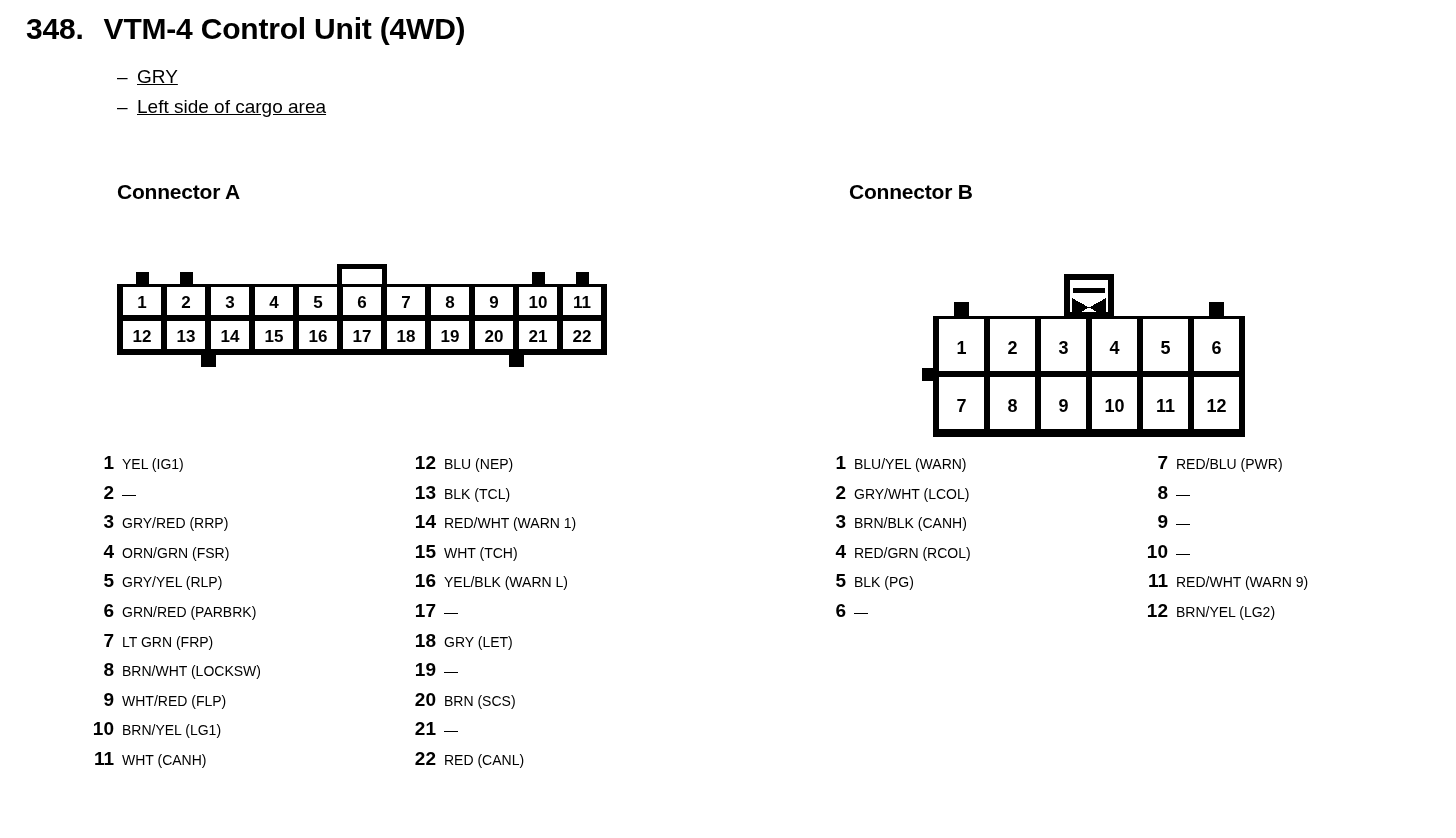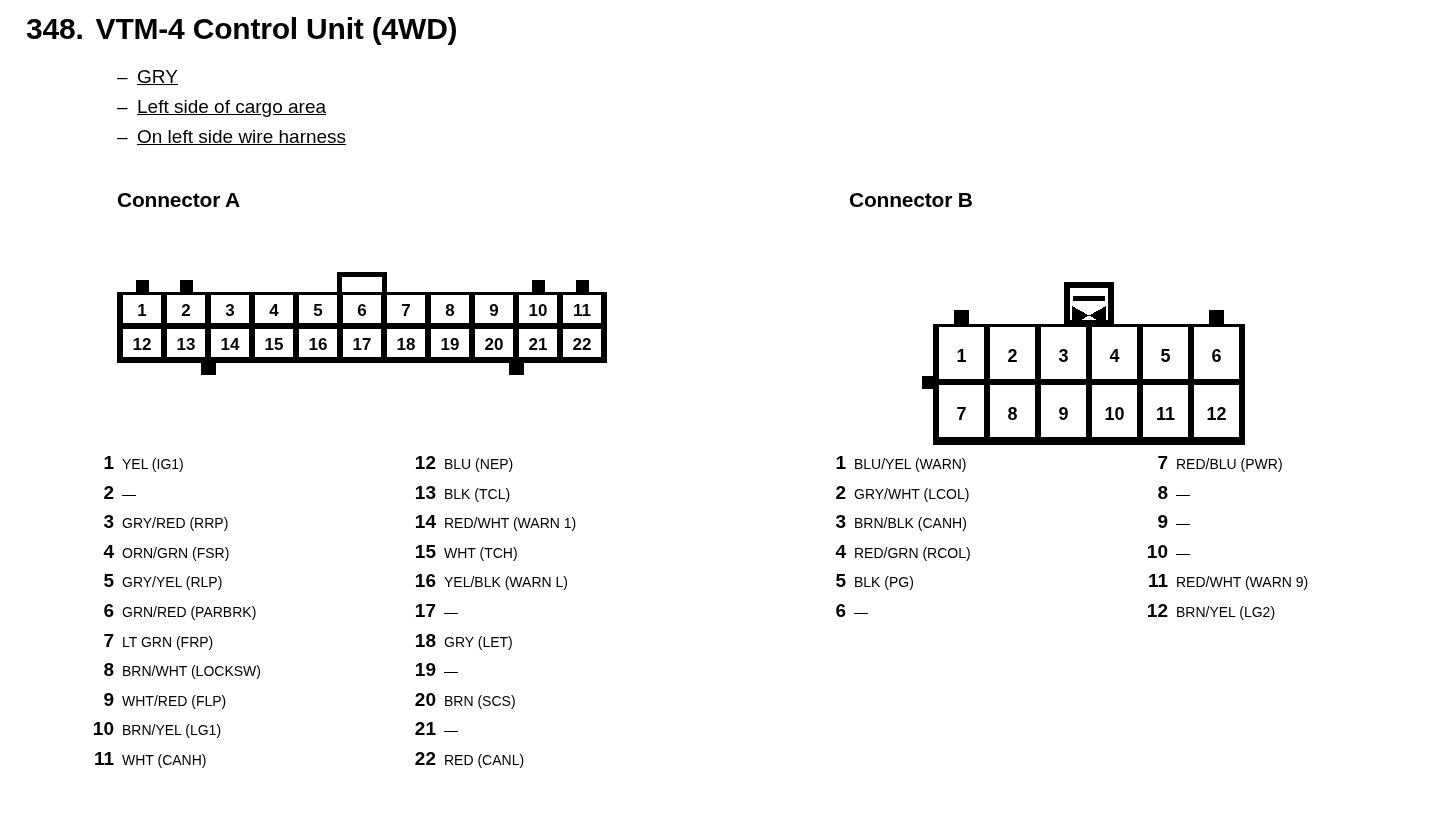--- a/index.html
+++ b/index.html
@@ -20,21 +20,21 @@
   
   .page-title {
     position: absolute;
     left: 26px;
     top: 12px;
     font-size: 30px;
     font-weight: bold;
     letter-spacing: -0.2px;
     white-space: nowrap;
   }
-  .title-num { margin-right: 12px; }
+  .title-num { margin-right: 20px; }
 
   
   .notes {
     position: absolute;
     left: 117px;
     top: 62px;
     width: 500px;
     text-decoration: underline;
   }
   .note-line {
@@ -49,21 +49,21 @@
 
   
   .conn-a-wrap { position: absolute; left: 113px; top: 176px; }
   .conn-b-wrap { position: absolute; left: 845px; top: 176px; }
 
   .conn-heading {
     font-size: 21px;
     font-weight: bold;
     letter-spacing: -0.2px;
     white-space: nowrap;
-    margin: 12px 0 0 4px;
+    margin: 4px 0 0 4px;
   }
   .conn-svg-holder { margin-top: 58px; }
 
   svg { display: block; shape-rendering: crispEdges; }
   svg text {
     font-family: "Liberation Sans", sans-serif;
     font-weight: bold;
     text-anchor: middle;
     fill: #000000;
   }
@@ -101,23 +101,20 @@
 <div class="page-title">
   <span class="title-num">348.</span><span>VTM-4 Control Unit (4WD)</span>
 </div>
 
 <div class="notes">
   <div class="note-line">
     <span class="note-dash">–</span><span>GRY</span>
   </div>
   <div class="note-line">
     <span class="note-dash">–</span><span>Left side of cargo area</span>
-  </div>
-  <div class="note-line">
-    <span class="note-dash">–</span><span>On left side wire harness</span>
   </div>
 </div>
 
 <div class="conn-a-wrap">
   <div class="conn-heading">Connector A</div>
   <div class="conn-svg-holder">
     <svg id="svg-conn-a" width="510" height="120" viewBox="0 0 510 120">
         <rect x="4" y="22" width="490" height="71" fill="#000000"></rect>
         <rect x="22.5" y="10" width="13" height="16" fill="#000000"></rect>
         <rect x="66.5" y="10" width="13" height="16" fill="#000000"></rect>

